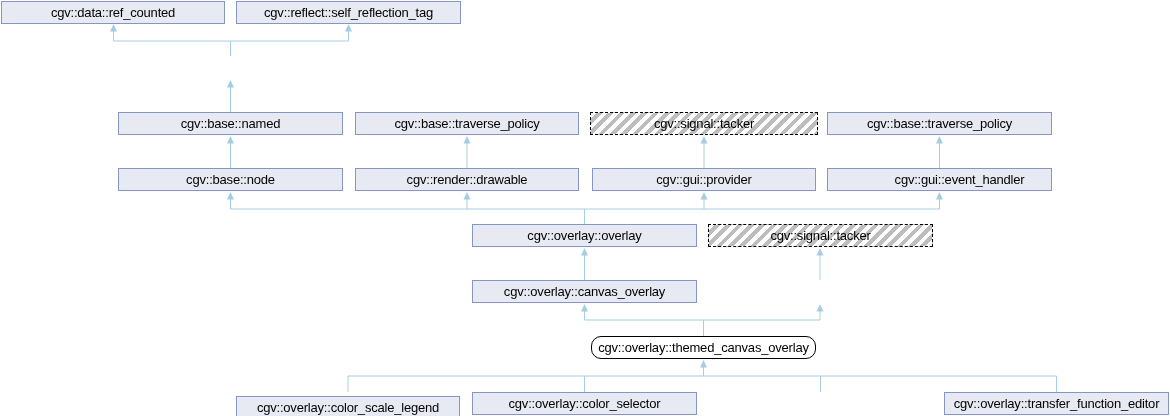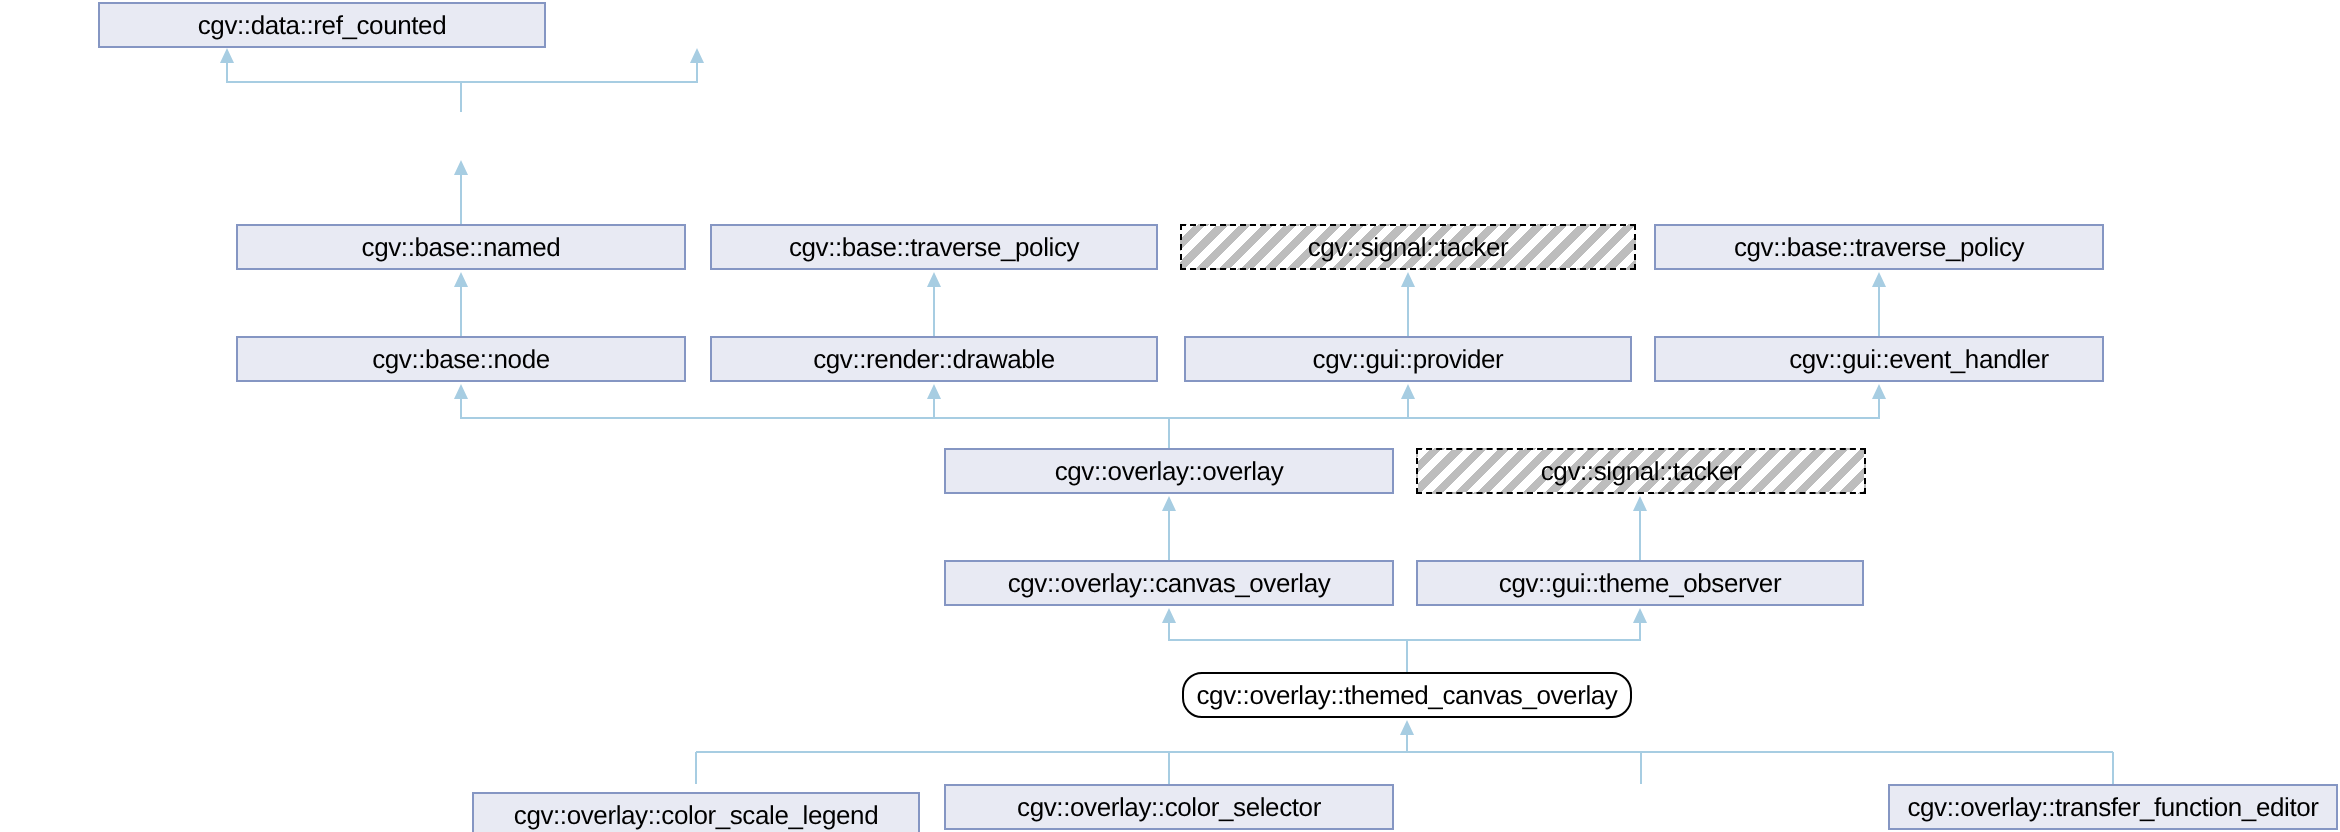--- a/index.html
+++ b/index.html
@@ -77,22 +77,25 @@
       <polygon points="704,192 700.5,199.5 707.5,199.5"></polygon>
       <polygon points="939.5,192 936,199.5 943,199.5"></polygon>
       <polygon points="584.5,248 581,255.5 588,255.5"></polygon>
       <polygon points="820,248 816.5,255.5 823.5,255.5"></polygon>
       <polygon points="584.5,304 581,311.5 588,311.5"></polygon>
       <polygon points="820,304 816.5,311.5 823.5,311.5"></polygon>
       <polygon points="703.5,360 700,367.5 707,367.5"></polygon>
     </g>
   </svg>
 
-  <div class="node" style="left:1px;top:1px;width:224px;margin-left:48px;">
+  <div class="node" style="left:1px;top:1px;width:224px;">
     <span>cgv::data::ref_counted</span>
+  </div>
+  <div class="node" style="left:236px;top:1px;width:225px;">
+    <span>cgv::reflect::self_reflection_tag</span>
   </div>
 
 
   <div class="node" style="left:118px;top:112px;width:225px;">
     <span>cgv::base::named</span>
   </div>
   <div class="node" style="left:355px;top:112px;width:224px;">
     <span>cgv::base::traverse_policy</span>
   </div>
   <div class="node hatched" style="left:590px;top:112px;width:228px;">
@@ -118,23 +121,20 @@
   <div class="node" style="left:472px;top:224px;width:225px;">
     <span>cgv::overlay::overlay</span>
   </div>
   <div class="node hatched" style="left:708px;top:224px;width:225px;">
     <span>cgv::signal::tacker</span>
   </div>
 
   <div class="node" style="left:472px;top:280px;width:225px;">
     <span>cgv::overlay::canvas_overlay</span>
   </div>
-  <div class="node" style="left:708px;top:280px;width:224px;">
-    <span>cgv::gui::theme_observer</span>
-  </div>
 
   <div class="node main" style="left:591px;top:336px;width:225px;border-radius:10px;">
     <span>cgv::overlay::themed_canvas_overlay</span>
   </div>
 
   <div class="node" style="left:236px;top:396px;width:224px;">
     <span>cgv::overlay::color_scale_legend</span>
   </div>
   <div class="node" style="left:472px;top:392px;width:225px;">
     <span>cgv::overlay::color_selector</span>

